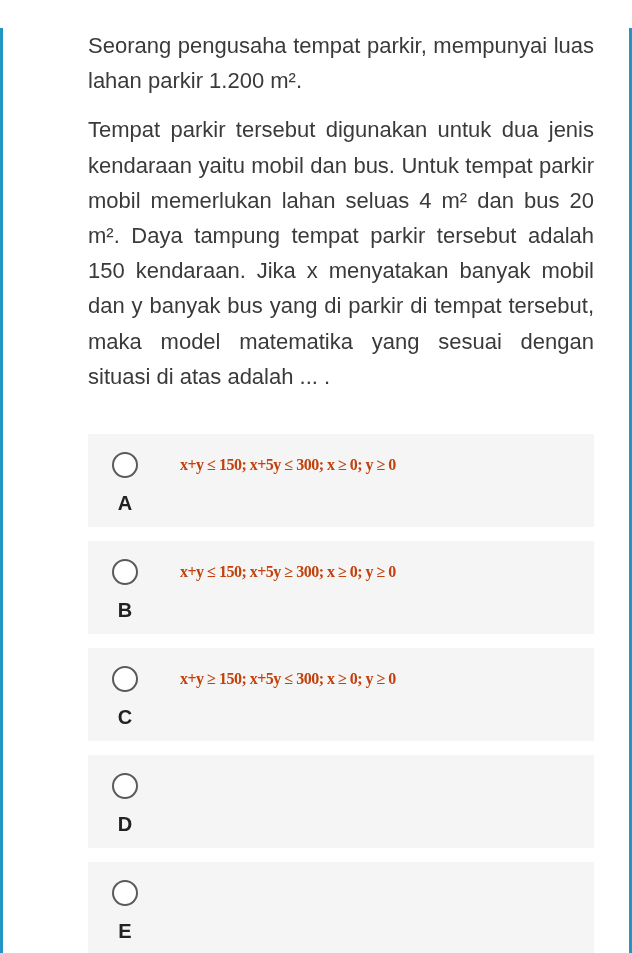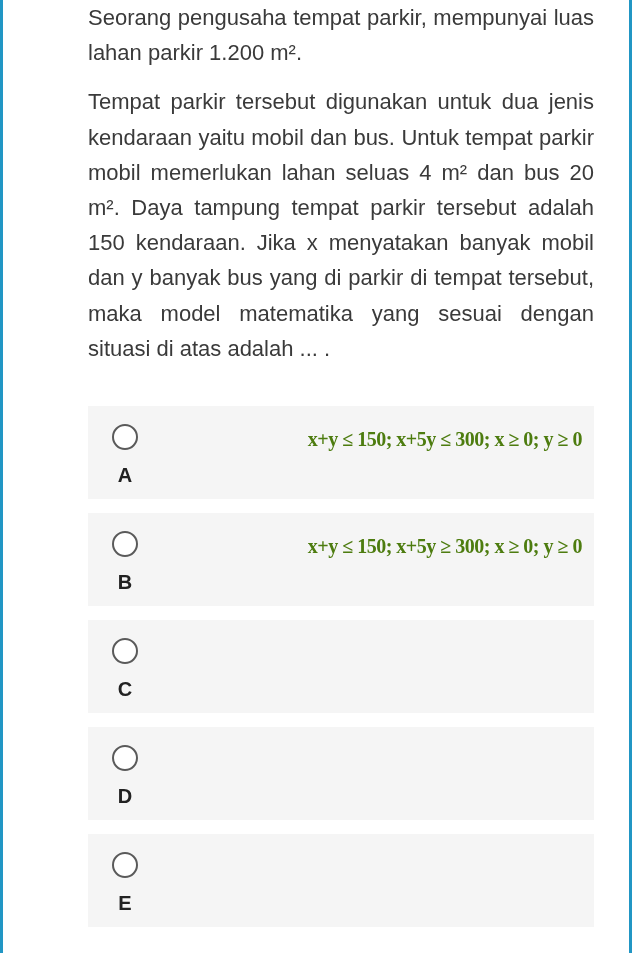--- a/index.html
+++ b/index.html
@@ -23,20 +23,21 @@
     }
     .content {
       padding: 0 35px 20px 85px;
     }
     .question-text {
       font-size: 22px;
       color: #3a3a3a;
       line-height: 1.6;
       text-align: justify;
       margin-bottom: 18px;
+      margin-top: 28px;
     }
     .question-text p {
       margin-bottom: 14px;
     }
     .options {
       margin-top: 40px;
     }
     .option-row {
       display: flex;
       align-items: flex-start;
@@ -64,25 +65,24 @@
     .option-label {
       font-size: 20px;
       font-weight: bold;
       color: #222;
     }
     .option-content {
       flex: 1;
       padding-left: 30px;
       padding-top: 4px;
       font-family: 'Times New Roman', serif;
-      font-size: 20px;
-      color: #4d7c0f;
+      font-size: 16px;
+      color: #c2410c;
       font-weight: bold;
       letter-spacing: -0.5px;
-      text-align: right;
     }
   </style>
 </head>
 <body>
 
 <div class="frame">
   <div class="content">
     <div class="question-text">
       <p>Seorang pengusaha tempat parkir, mempunyai luas lahan parkir 1.200 m².</p>
       <p>Tempat parkir tersebut digunakan untuk dua jenis kendaraan yaitu mobil dan bus. Untuk tempat parkir mobil memerlukan lahan seluas 4 m² dan bus 20 m². Daya tampung tempat parkir tersebut adalah 150 kendaraan. Jika x menyatakan banyak mobil dan y banyak bus yang di parkir di tempat tersebut, maka model matematika yang sesuai dengan situasi di atas adalah ... .</p>
@@ -104,20 +104,21 @@
           <div class="option-label">B</div>
         </div>
         <div class="option-content">x+y ≤ 150; x+5y ≥ 300; x ≥ 0; y ≥ 0</div>
       </div>
 
       <div class="option-row">
         <div class="option-left">
           <div class="radio-btn"></div>
           <div class="option-label">C</div>
         </div>
+        <div class="option-content">x+y ≥ 150; x+5y ≤ 300; x ≥ 0; y ≥ 0</div>
       </div>
 
       <div class="option-row">
         <div class="option-left">
           <div class="radio-btn"></div>
           <div class="option-label">D</div>
         </div>
       </div>
 
       <div class="option-row">

